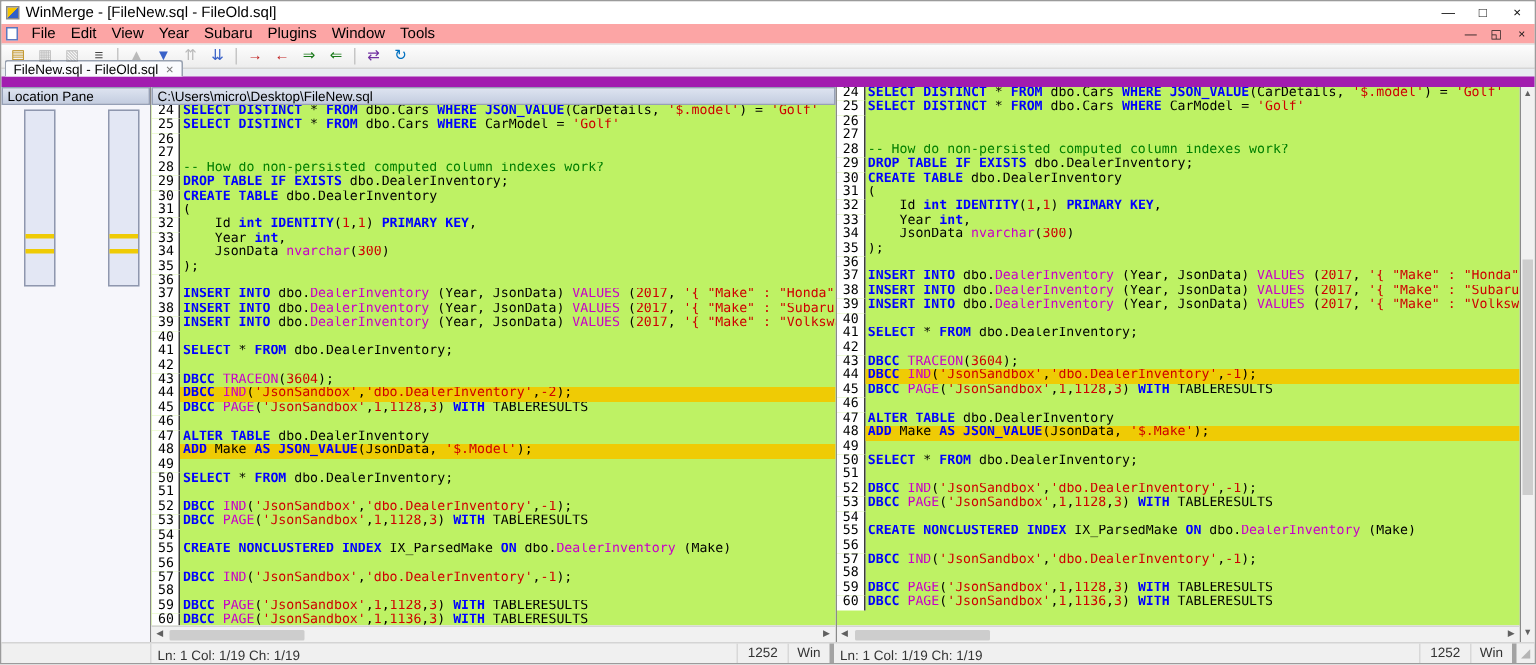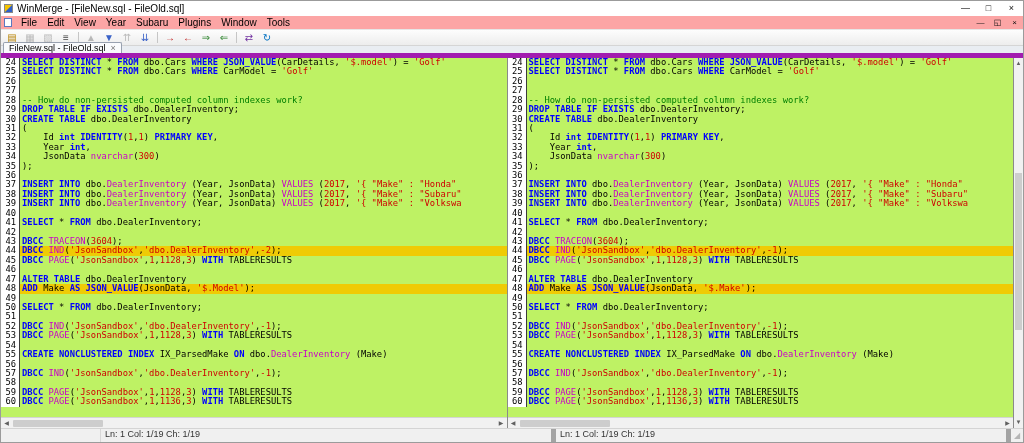--- a/index.html
+++ b/index.html
@@ -24,21 +24,21 @@
 
   
   .toolbar { height:17px; flex:none; background:linear-gradient(#fdfdfd,#ededed);
              border-top:1px solid #e6e6e6; border-bottom:1px solid #d5d5d5;
              display:flex; align-items:center; padding-left:2px; }
   .tool-btn { width:18px; height:15px; font-size:10px; line-height:15px; text-align:center; border-radius:2px; }
   .tool-btn.disabled { opacity:.4; filter:grayscale(1); }
   .tool-sep { width:1px; height:11px; background:#c6c6c6; margin:0 3px; }
 
   
-  .tabbar { height:12px; flex:none; background:#e9edf2; border-bottom:5px solid #a21caf;
+  .tabbar { height:12px; flex:none; background:#e9edf2; border-bottom:7px solid #a21caf;
             display:flex; align-items:flex-end; padding-left:2px; }
   .tab { height:11px; background:#fafbfd; border:1px solid #98a1b0; border-bottom:none;
          border-radius:2px 2px 0 0; display:flex; align-items:center; gap:5px;
          padding:0 5px; font-size:9px; color:#000; }
   .tab-close { color:#777; font-size:9px; }
 
   
   .main { flex:1; min-height:0; display:flex; background:#e8e8e8; }
   .pane-header { height:12px; flex:none; background:linear-gradient(#dde3f0,#c4cde0);
                  border:1px solid #96a0b6; font-size:9px; line-height:10px; padding:0 3px;
@@ -78,21 +78,21 @@
   .hspacer { flex:1; }
   .vscroll { width:9px; flex:none; background:#f1f1f1; display:flex; flex-direction:column; }
   .vscroll .scroll-arrow { width:9px; }
   .vtrack { flex:1; position:relative; }
   .vthumb { position:absolute; top:30%; height:45%; left:1px; right:1px; background:#cdcdcd; }
 
   
   .statusbar { height:14px; flex:none; background:#f0f0f0; border-top:1px solid #d4d4d4;
                display:flex; align-items:stretch; font-size:9px; color:#333; }
   .sb-blank { width:100px; flex:none; border-right:1px solid #d8d8d8; }
-  .sb-group { flex:1; min-width:0; display:flex; align-items:flex-start; border-right:5px solid #a3a3a3; }
+  .sb-group { flex:1; min-width:0; display:flex; align-items:flex-end; border-right:3px solid #a3a3a3; }
   .sb-pos { flex:1; padding-left:4px; white-space:nowrap; overflow:hidden; }
   .sb-cell { flex:none; min-width:28px; text-align:center; padding:0 6px;
              line-height:13px; border-left:1px solid #d8d8d8;margin-top:20px; }
   .sb-grip { width:12px; flex:none; color:#b5b5b5; font-size:8px; line-height:14px; text-align:center; }
 </style>
 </head>
 <body>
 
 <div class="window">
 
@@ -143,22 +143,36 @@
 
   <div class="tabbar">
     <div class="tab">
       <span>FileNew.sql - FileOld.sql</span>
       <span class="tab-close">×</span>
     </div>
   </div>
 
   <div class="main">
 
+    <div class="locpane">
+      <div class="pane-header">Location Pane</div>
+      <div class="locbody">
+        <div class="locbar b1">
+          <div class="locmark m1"></div>
+          <div class="locmark m2"></div>
+        </div>
+        <div class="locbar b2">
+          <div class="locmark m1"></div>
+          <div class="locmark m2"></div>
+        </div>
+      </div>
+    </div>
 
     <div class="editor">
+      <div class="pane-header">C:\Users\micro\Desktop\FileNew.sql</div>
       <div class="code" id="code-left">
           <div class="code-line"><span class="line-number">24</span><span class="line-text"><span class="tk-k">SELECT DISTINCT</span><span class="tk-p"> * </span><span class="tk-k">FROM</span><span class="tk-p"> dbo.Cars </span><span class="tk-k">WHERE</span><span class="tk-p"> </span><span class="tk-k">JSON_VALUE</span><span class="tk-p">(CarDetails, </span><span class="tk-s">'$.model'</span><span class="tk-p">) = </span><span class="tk-s">'Golf'</span></span></div>
           <div class="code-line"><span class="line-number">25</span><span class="line-text"><span class="tk-k">SELECT DISTINCT</span><span class="tk-p"> * </span><span class="tk-k">FROM</span><span class="tk-p"> dbo.Cars </span><span class="tk-k">WHERE</span><span class="tk-p"> CarModel = </span><span class="tk-s">'Golf'</span></span></div>
           <div class="code-line"><span class="line-number">26</span><span class="line-text"></span></div>
           <div class="code-line"><span class="line-number">27</span><span class="line-text"></span></div>
           <div class="code-line"><span class="line-number">28</span><span class="line-text"><span class="tk-c">-- How do non-persisted computed column indexes work?</span></span></div>
           <div class="code-line"><span class="line-number">29</span><span class="line-text"><span class="tk-k">DROP TABLE IF EXISTS</span><span class="tk-p"> dbo.DealerInventory;</span></span></div>
           <div class="code-line"><span class="line-number">30</span><span class="line-text"><span class="tk-k">CREATE TABLE</span><span class="tk-p"> dbo.DealerInventory</span></span></div>
           <div class="code-line"><span class="line-number">31</span><span class="line-text"><span class="tk-p">(</span></span></div>
           <div class="code-line"><span class="line-number">32</span><span class="line-text"><span class="tk-p">    Id </span><span class="tk-k">int</span><span class="tk-p"> </span><span class="tk-k">IDENTITY</span><span class="tk-p">(</span><span class="tk-n">1</span><span class="tk-p">,</span><span class="tk-n">1</span><span class="tk-p">) </span><span class="tk-k">PRIMARY KEY</span><span class="tk-p">,</span></span></div>

